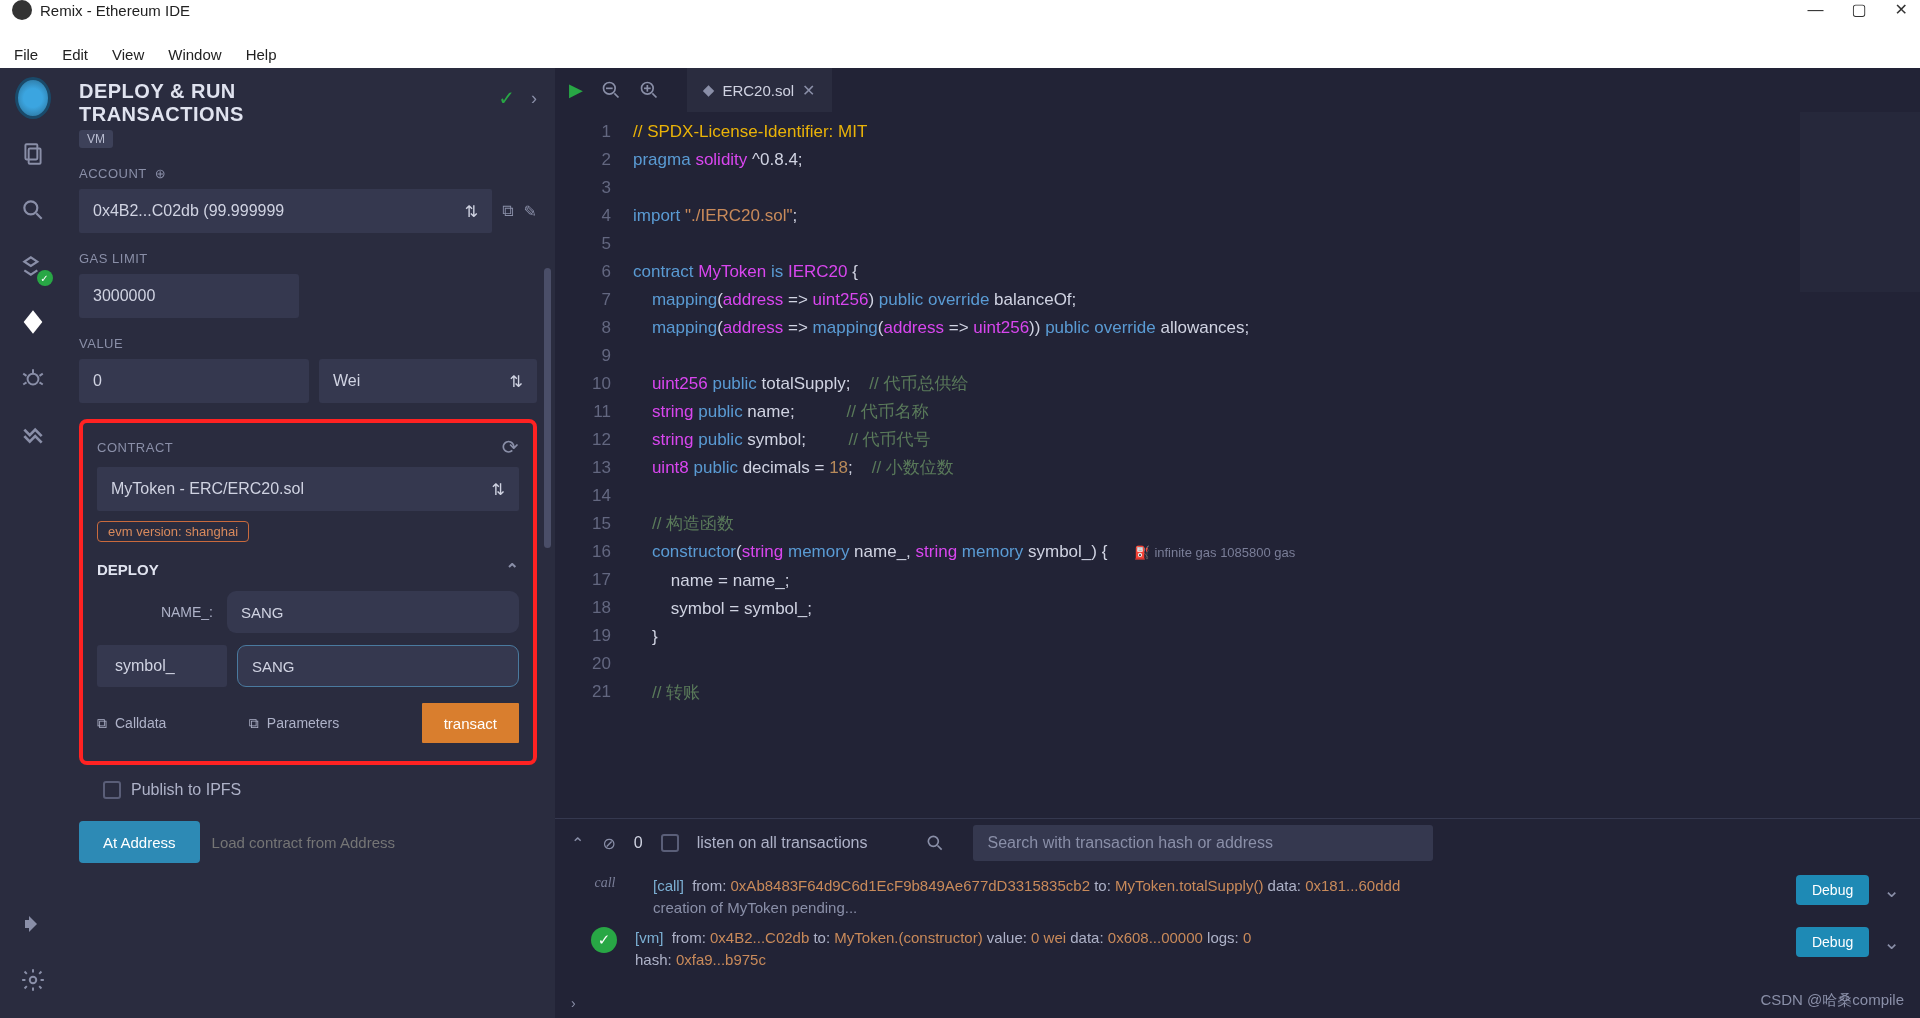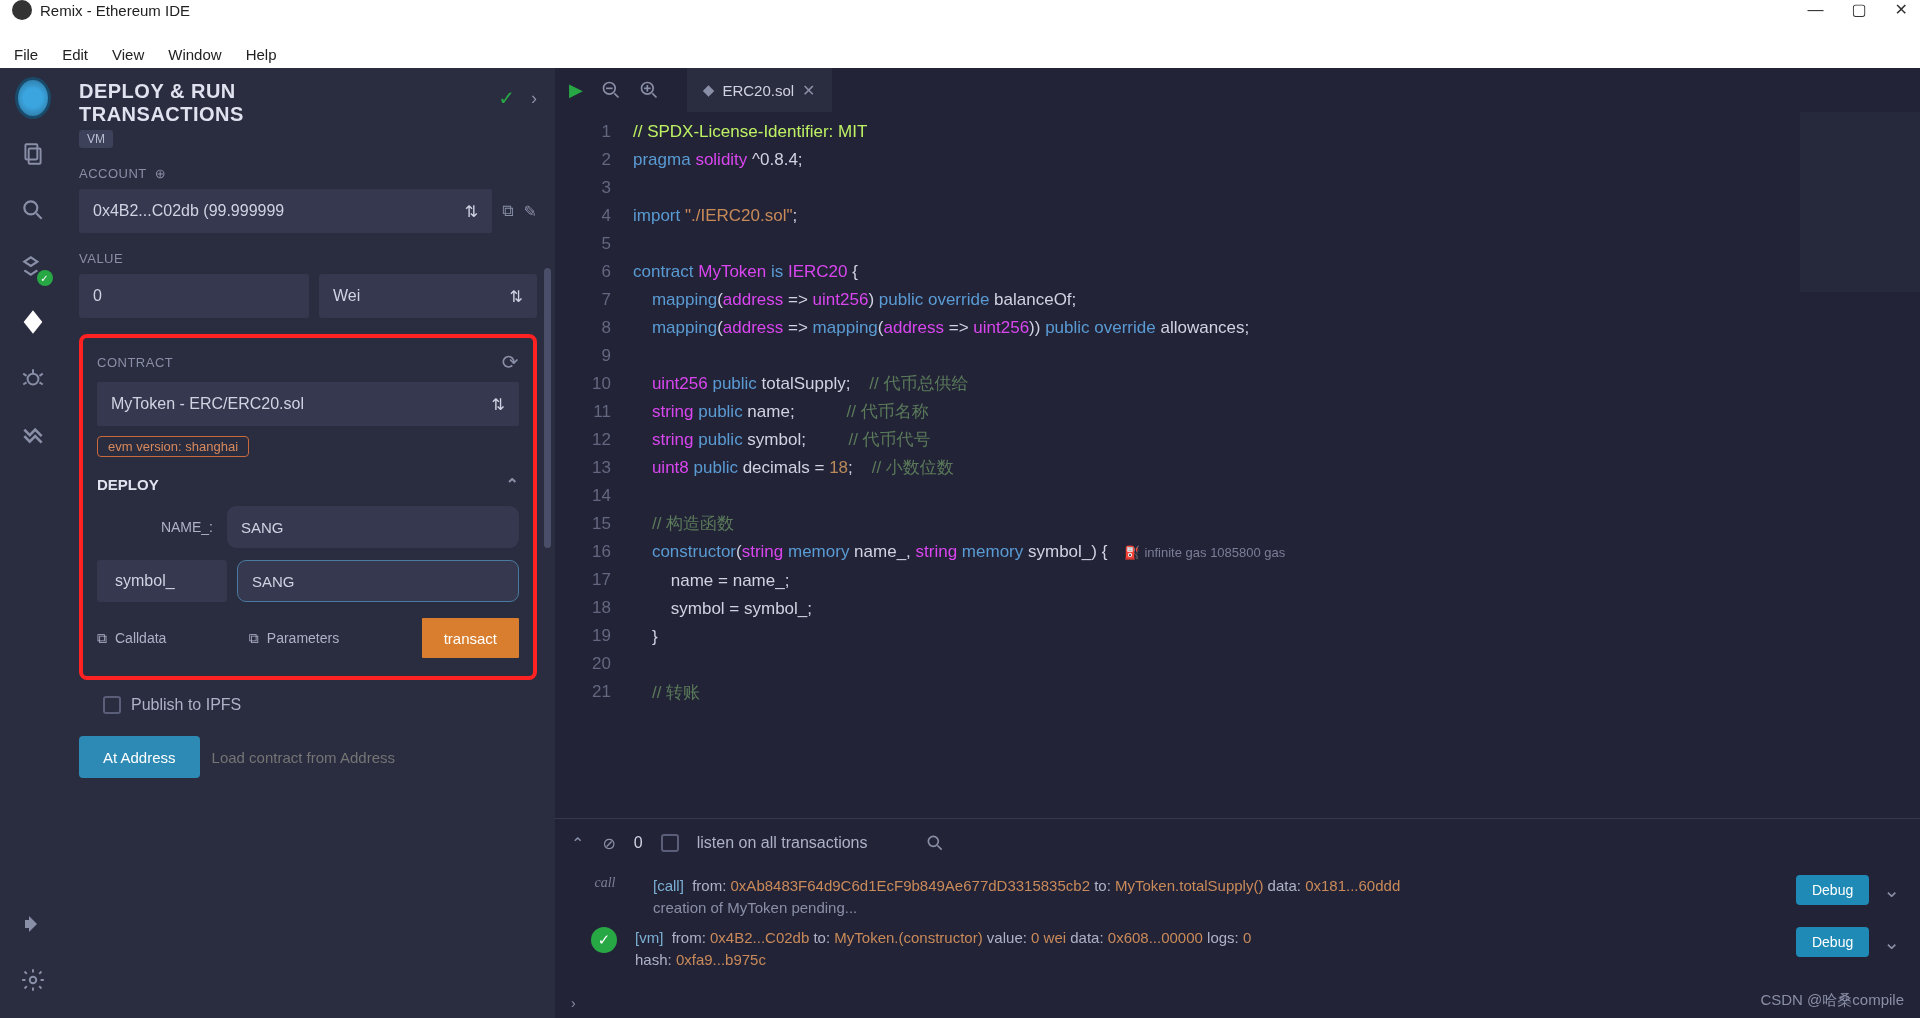--- a/index.html
+++ b/index.html
@@ -56,24 +56,24 @@
 .file-tab{display:flex;align-items:center;gap:8px;background:#2a2c3f;height:44px;padding:0 16px;color:#d0d3e2;font-size:15px;margin-left:10px}
 .tab-close{color:#8a8fa8;cursor:pointer;font-size:16px}
 .editor{flex:1;display:flex;font-family:Consolas,Monaco,monospace;font-size:17px;line-height:28px;background:#222336;position:relative;overflow:hidden}
 .gutter{width:70px;text-align:right;padding:6px 14px 0 0;color:#636780}
 .code{flex:1;padding:6px 0 0 8px;color:#d0d3e2;white-space:pre}
 .minimap{position:absolute;right:0;top:0;width:120px;height:180px;background:#2a2c3f;opacity:.6}
 .kw{color:#5a9bd4}
 .ty{color:#d946ef}
 .str{color:#c98a5a}
 .op{color:#d0d3e2}
-.cm{color:#bef264}
+.cm{color:#eab308}
 .cc{color:#5a7a5a}
 .num{color:#b88a5a}
-.gas-note{color:#7a7e98;font-size:13px;margin-left:10px}
+.gas-note{color:#7a7e98;font-size:13px;margin-left:20px}
 .terminal{height:200px;background:#222336;border-top:1px solid #35384f;display:flex;flex-direction:column}
 .term-header{height:48px;display:flex;align-items:center;padding:0 16px;gap:18px}
 .term-count{color:#d0d3e2;font-size:16px}
 .listen-check{width:18px;height:18px;border:2px solid #5a5e78;border-radius:3px}
 .listen-label{color:#aeb2c8;font-size:16px}
 .search-box{flex:1;max-width:460px;background:#35384f;height:36px;display:flex;align-items:center;padding:0 14px;color:#8a8fa8;font-size:16px;border-radius:3px;margin-left:10px}
 .term-body{flex:1;padding:4px 20px;font-family:Consolas,monospace;font-size:15px;color:#aeb2c8;overflow:hidden}
 .call-row{display:flex;align-items:flex-start;gap:18px;padding:4px 0}
 .call-badge{font-style:italic;color:#7a7e98;font-size:14px;min-width:60px;text-align:center;font-family:cursive}
 .vm-ok{width:26px;height:26px;border-radius:50%;background:#28a745;color:#fff;display:flex;align-items:center;justify-content:center;font-size:15px;margin-left:16px}
@@ -190,20 +190,26 @@
       <div class="field-row">
         <div class="select-box">
             <span>0x4B2...C02db (99.999999</span>
             <span>⇅</span>
           </div>
         <span class="icon-btn">⧉</span>
         <span class="icon-btn">✎</span>
       </div>
     </div>
 
+    <div class="field-group">
+      <div class="field-label">GAS LIMIT</div>
+      <div class="field-row">
+          <input class="input-box" value="3000000" style="">
+        </div>
+    </div>
 
     <div class="field-group">
       <div class="field-label">VALUE</div>
       <div class="field-row">
         <input class="input-box sm" value="0" style="">
         <div class="select-sm">
             <span>Wei</span>
             <span>⇅</span>
           </div>
       </div>
@@ -320,20 +326,21 @@
         <span class="icon-btn">⊘</span>
         <span class="term-count">0</span>
         <div class="listen-check"></div>
         <span class="listen-label">listen on all transactions</span>
         <span class="icon-btn" style="margin-left:40px">
             <svg width="20" height="20" viewBox="0 0 24 24" fill="none" stroke="currentColor" stroke-width="2">
               <circle cx="10" cy="10" r="6"></circle>
               <line x1="15" y1="15" x2="20" y2="20"></line>
             </svg>
           </span>
+        <div class="search-box">Search with transaction hash or address</div>
       </div>
       <div class="term-body" id="term-body">
           <div class="call-row">
             <div class="call-badge">call</div>
             <div class="log-text"><span class="lk">[call]</span> &nbsp;<span>from:</span> <span class="lv">0xAb8483F64d9C6d1EcF9b849Ae677dD3315835cb2</span> <span>to:</span> <span class="lv">MyToken.totalSupply()</span> <span>data:</span> <span class="lv">0x181...60ddd</span><br><span style="color:#8a8fa8">creation of MyToken pending...</span></div>
             <div class="term-row-end">
               <button class="debug-btn">Debug</button>
               <span style="color: rgb(138, 143, 168); font-size: 20px;">⌄</span>
             </div>
           </div>

